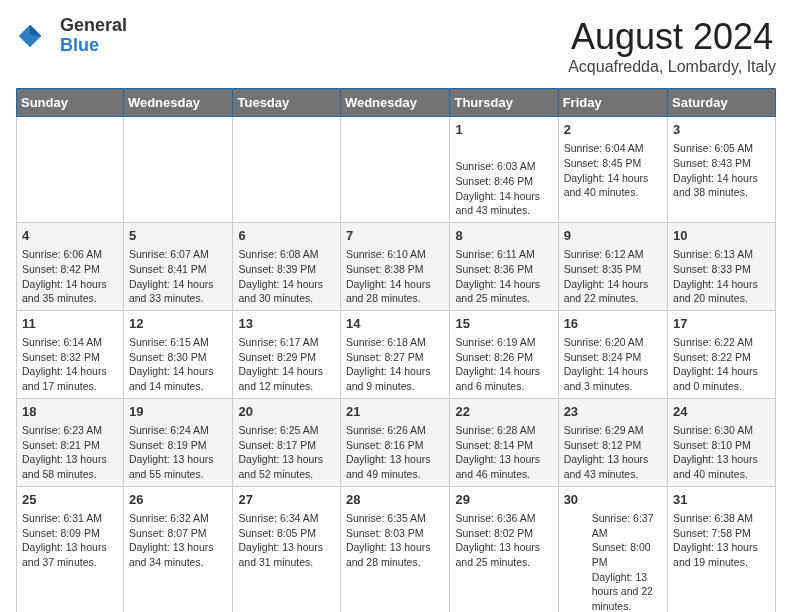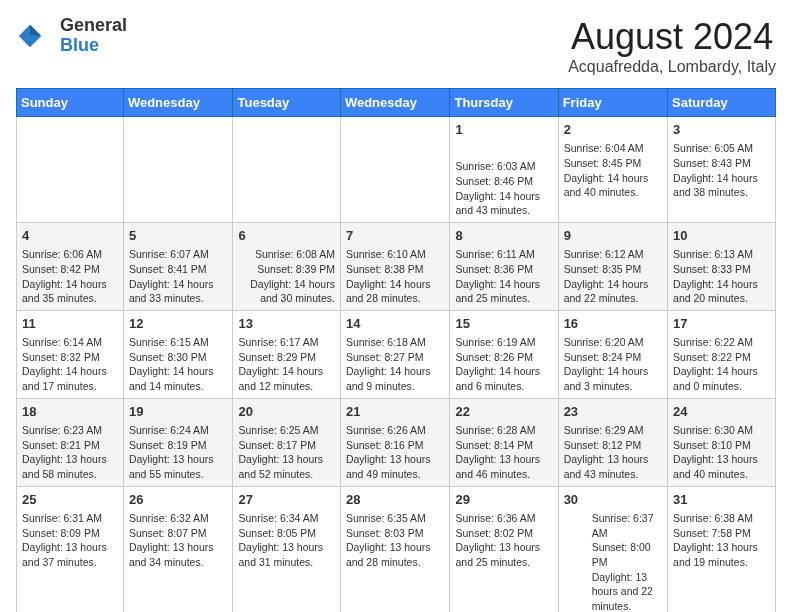--- a/index.html
+++ b/index.html
@@ -49,21 +49,21 @@
     .location-subtitle {
       font-size: 16px;
       color: #444;
     }
     .calendar-table {
       width: 100%;
       border-collapse: collapse;
       border: 1px solid #ccc;
     }
     .calendar-table th {
-      background-color: #3b82f6;
+      background-color: #737373;
       color: #fff;
       font-size: 13px;
       font-weight: bold;
       padding: 6px 4px;
       text-align: left;
       border: 1px solid #1a6ab0;
     }
     .calendar-table td {
       border: 1px solid #ccc;
       vertical-align: top;
@@ -168,21 +168,21 @@
 Daylight: 14 hours and 35 minutes.</div>
         </td>
         <td>
           <span class="day-number">5</span>
           <div class="day-info" style="white-space: pre-line;">Sunrise: 6:07 AM
 Sunset: 8:41 PM
 Daylight: 14 hours and 33 minutes.</div>
         </td>
         <td>
           <span class="day-number">6</span>
-          <div class="day-info" style="white-space: pre-line; text-align: right;">Sunrise: 6:08 AM
+          <div class="day-info" style="white-space: pre-line;">Sunrise: 6:08 AM
 Sunset: 8:39 PM
 Daylight: 14 hours and 30 minutes.</div>
         </td>
         <td>
           <span class="day-number">7</span>
           <div class="day-info" style="white-space: pre-line;">Sunrise: 6:10 AM
 Sunset: 8:38 PM
 Daylight: 14 hours and 28 minutes.</div>
         </td>
         <td>

